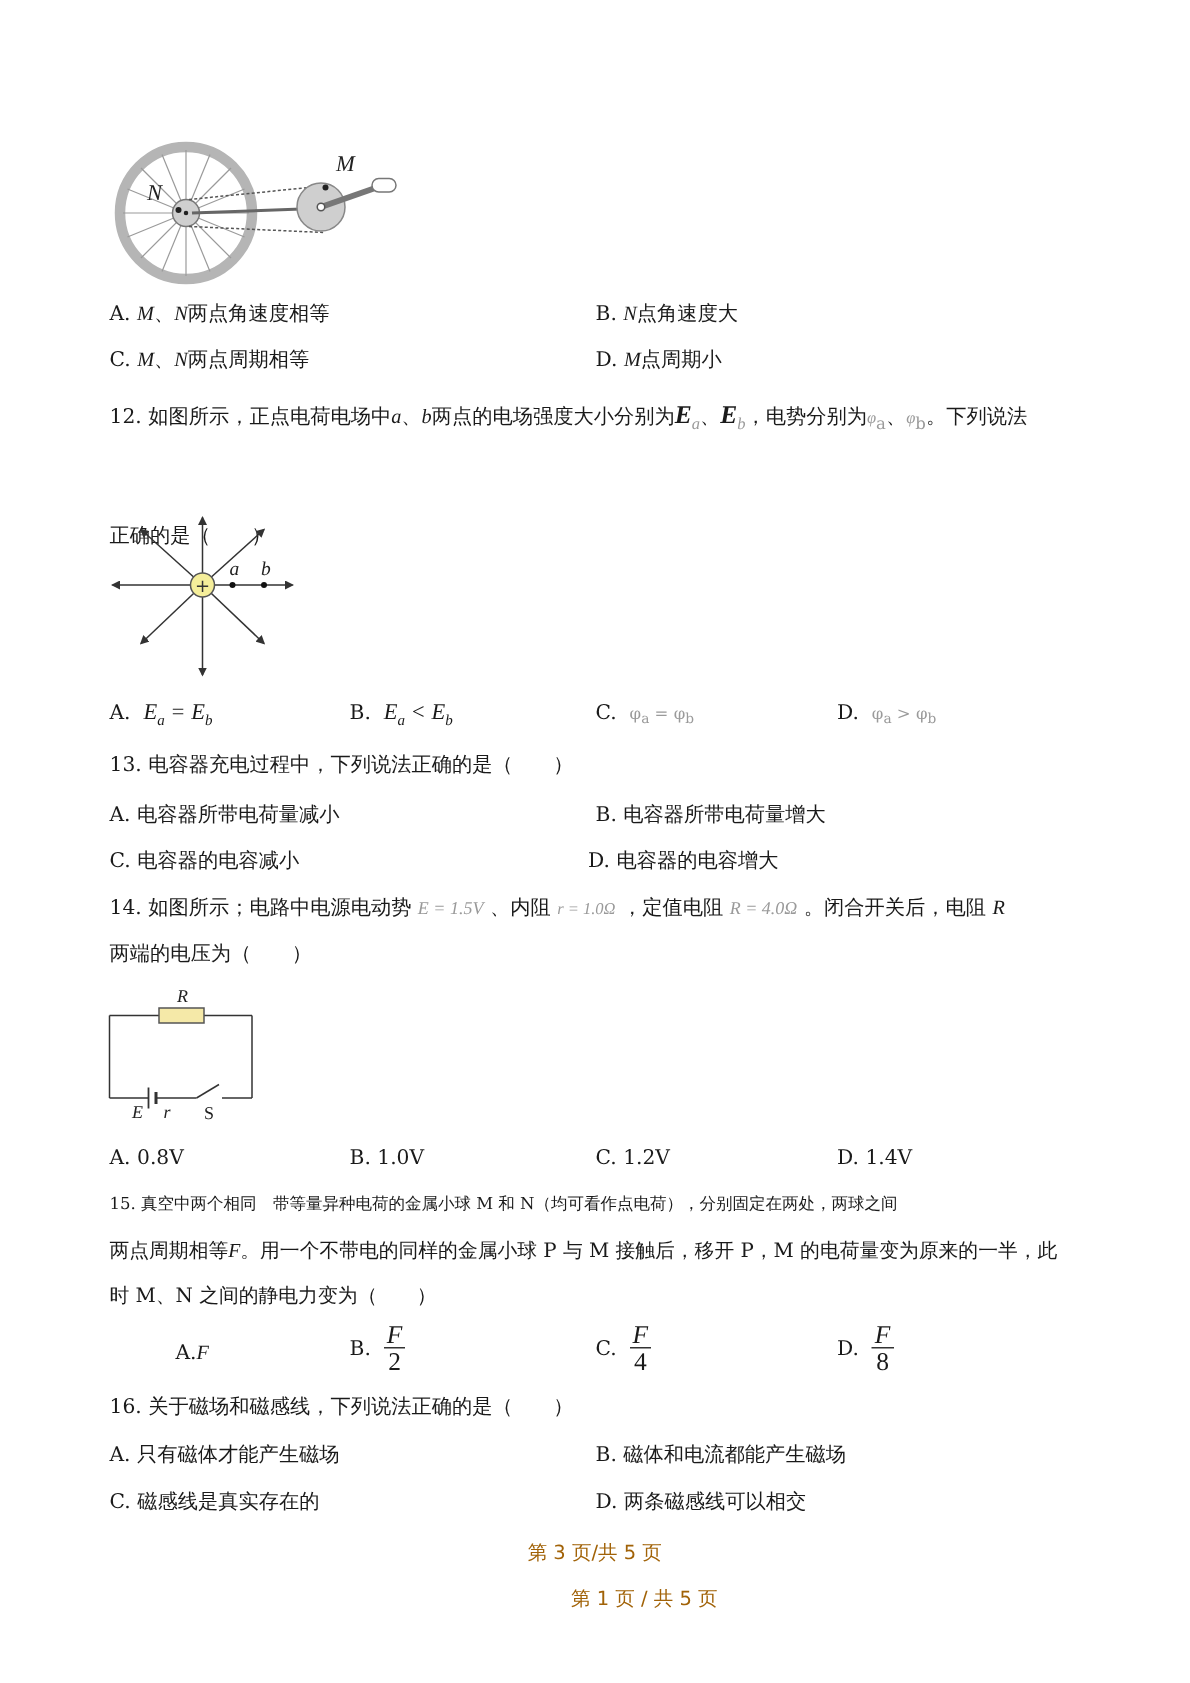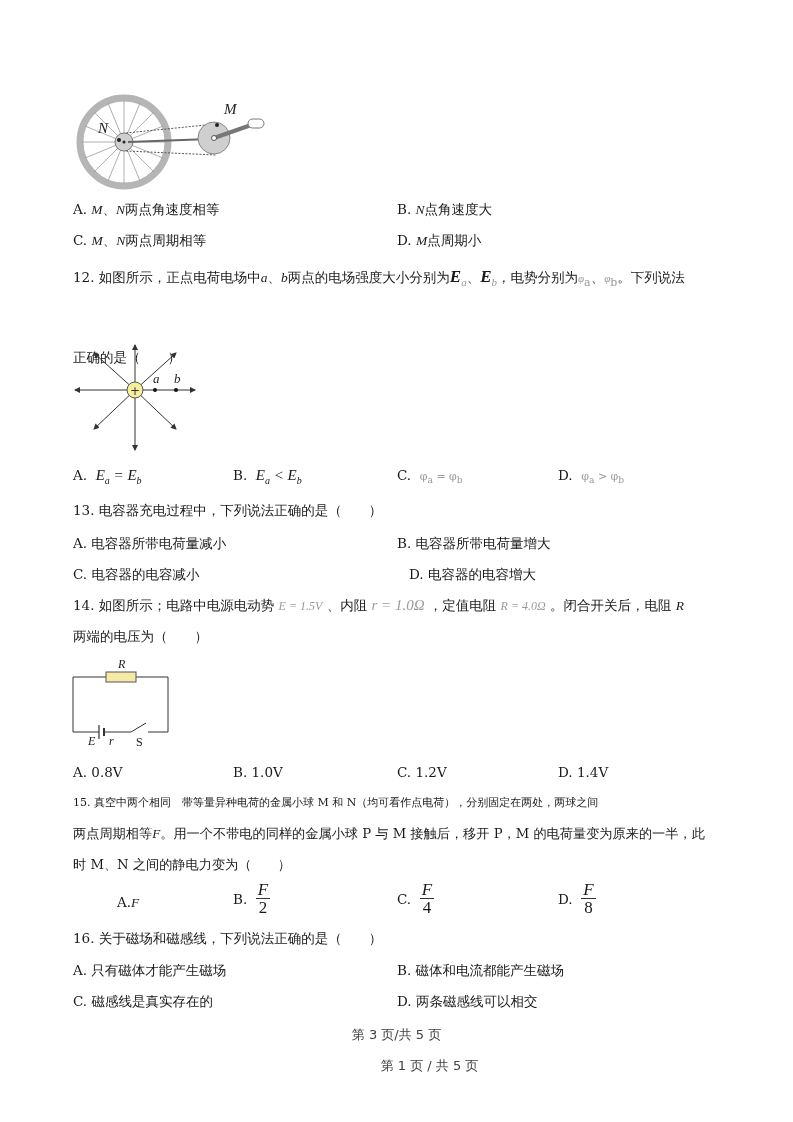--- a/index.html
+++ b/index.html
@@ -11,21 +11,21 @@
   .abs { position: absolute; }
   .line { position: absolute; left: 73px; white-space: nowrap; line-height: 20px; }
   .opt { position: absolute; white-space: nowrap; line-height: 20px; }
   .it { font-style: italic; font-family: "Liberation Serif", serif; }
   .mathimg { font-family: "Liberation Serif", serif; font-style: italic; }
   .faint { color: #9a9a9a; font-size: 11px; }
   .bigE { font-family: "Liberation Serif", serif; font-style: italic; font-weight: bold; font-size: 17px; }
   .frac { display: inline-flex; flex-direction: column; align-items: center; vertical-align: middle; font-family: "Liberation Serif", serif; font-size: 17px; line-height: 16px; }
   .frac .num { font-style: italic; border-bottom: 1px solid #333; padding: 0 2px; }
   .frac .den { padding-top: 1px; }
-  .footer { position: absolute; width: 100%; text-align: center; font-family: "DejaVu Sans", sans-serif; font-size: 13px; color: #404040; }
+  .footer { position: absolute; width: 100%; text-align: center; font-family: "DejaVu Sans", sans-serif; font-size: 13px; color: #a16207; }
 </style>
 </head>
 <body>
 
 <div class="abs" style="left:68px; top:92px; width:200px; height:100px;">
   <svg width="200" height="100" viewBox="0 0 200 100">
     <circle cx="56" cy="50" r="44" fill="none" stroke="#b5b5b5" stroke-width="7"></circle>
     <g stroke="#9a9a9a" stroke-width="0.8">
       <line x1="56" y1="8" x2="56" y2="92"></line>
         <line x1="14" y1="50" x2="98" y2="50"></line>
@@ -121,29 +121,29 @@
 <div class="line" style="top:500px;">13.  电容器充电过程中，下列说法正确的是（　　）</div>
 <div class="opt" style="left:73px; top:533px;">
   <span>A.</span>&nbsp;<span>电容器所带电荷量减小</span>
 </div>
 <div class="opt" style="left:397px; top:533px;">
   <span>B.</span>&nbsp;<span>电容器所带电荷量增大</span>
 </div>
 <div class="opt" style="left:73px; top:564px;">
   <span>C.</span>&nbsp;<span>电容器的电容减小</span>
 </div>
-<div class="opt" style="left:409px; top:564px;">
+<div class="opt" style="left:392px; top:564px;">
   <span>D.</span>&nbsp;<span>电容器的电容增大</span>
 </div>
 
 <div class="line" style="top:595px;">
   <span>14.  如图所示；电路中电源电动势</span>
   <span class="faint mathimg" style="font-size:12px;">E = 1.5V</span>
   <span>、内阻</span>
-  <span class="faint mathimg" style="font-size:15px;text-align:right;">r = 1.0Ω</span>
+  <span class="faint mathimg" style="font-size:11px;text-align:right;">r = 1.0Ω</span>
   <span>，定值电阻</span>
   <span class="faint mathimg" style="font-size:12px;">R = 4.0Ω</span>
   <span>。闭合开关后，电阻</span>
   <span class="it">R</span>
 </div>
 <div class="line" style="top:626px;">两端的电压为（　　）</div>
 
 <div class="abs" style="left:68px; top:655px; width:110px; height:95px;">
   <svg width="110" height="95" viewBox="0 0 110 95">
     <g stroke="#333" stroke-width="1" fill="none">

